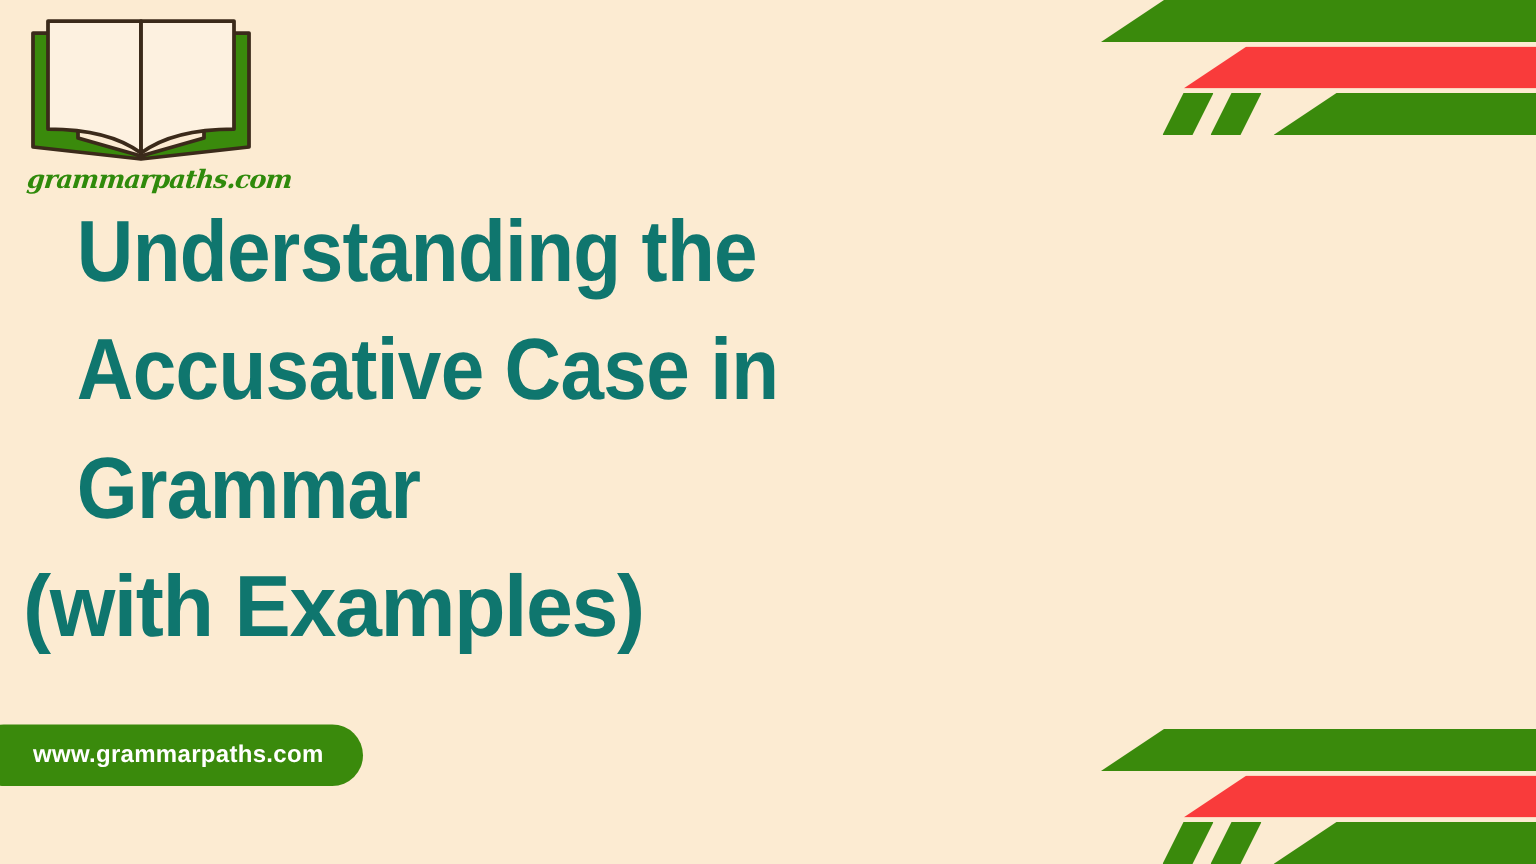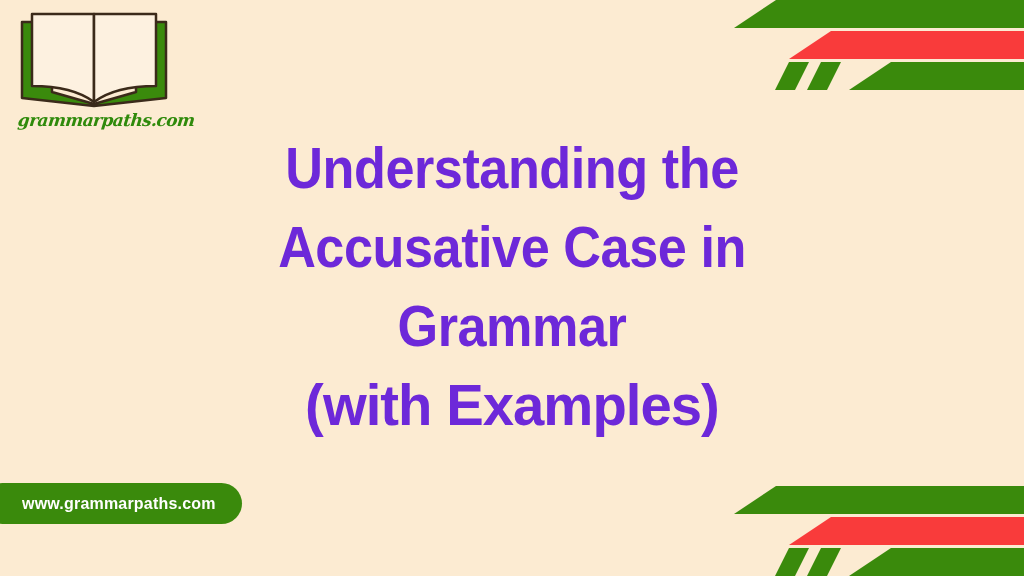--- a/index.html
+++ b/index.html
@@ -79,22 +79,21 @@
     letter-spacing:-0.6px;
     color:#2F8A0B;
     transform:skewX(-6deg);
   }
 
   
   .headline {
     position:absolute;
     left:0; right:0;
     top:128px;
-    text-align:center;
-    color:#6d28d9;
+    color:#0f766e;
   }
   .headline .line {
     display:block;
     font-weight:bold;
     font-size:58px;
     line-height:79px;
     letter-spacing:-0.5px;
     transform:scaleX(0.90);
   }
   .headline .line.wide {

